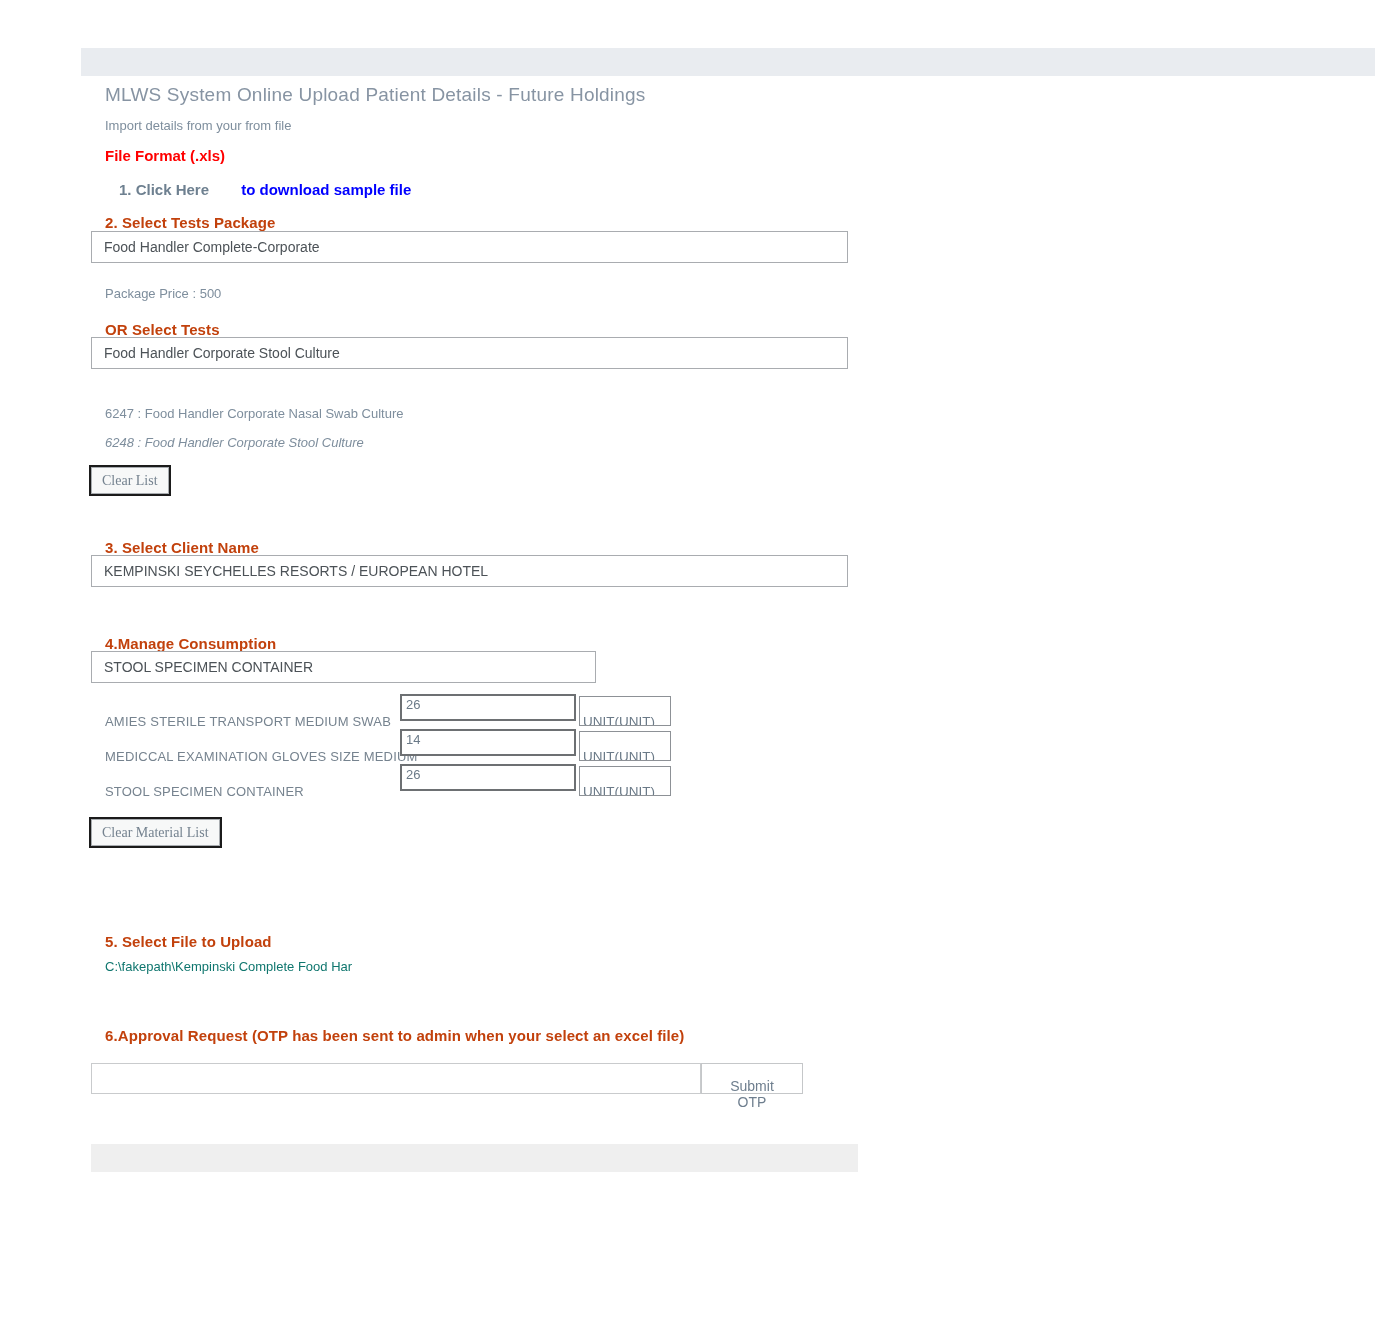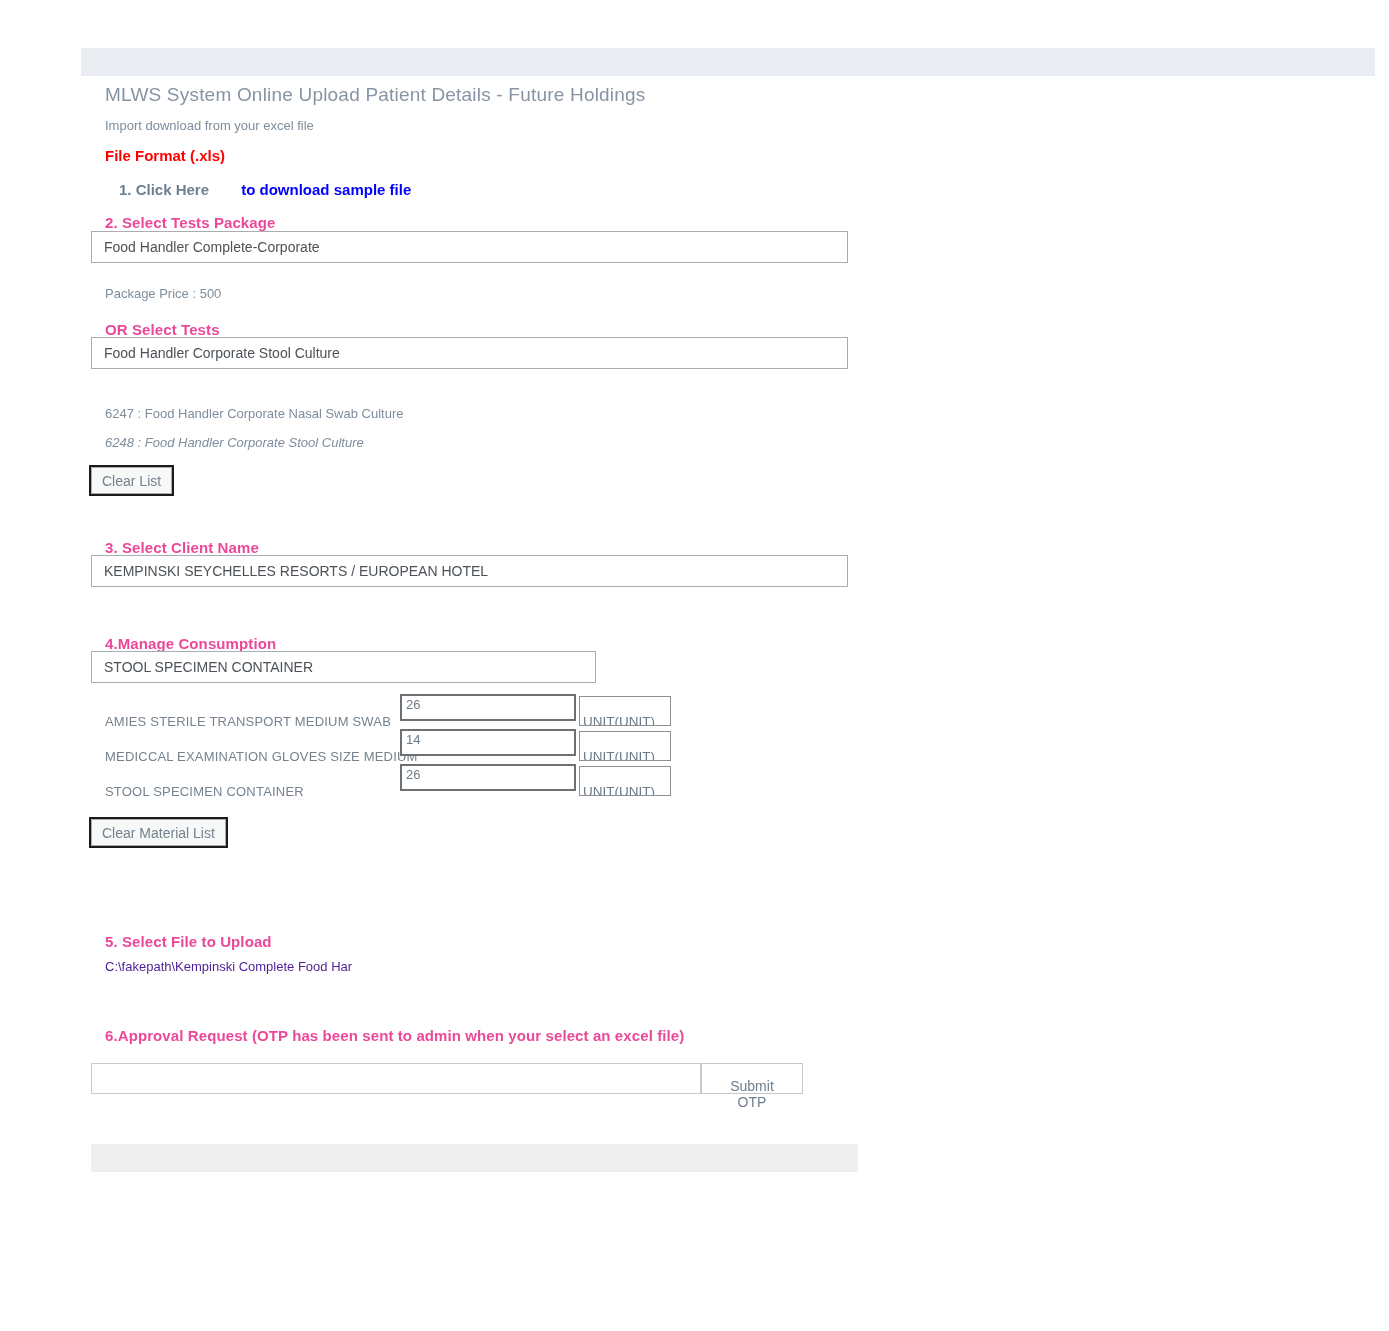--- a/index.html
+++ b/index.html
@@ -10,21 +10,21 @@
   .top-divider { position:absolute; left:53px; top:20px; right:0; height:2px; background:#e9ecf0; }
   .bottom-divider { position:absolute; left:63px; top:1116px; width:767px; height:1px; background:#efefef; }
 
   .page-title { position:absolute; left:63px; top:42px; font-size:19px; font-weight:400; color:#8794a3; letter-spacing:.2px; }
   .subtitle { position:absolute; left:63px; top:76px; font-size:13px; color:#7e8e9d; }
   .file-format { position:absolute; left:63px; top:105px; font-size:15px; font-weight:bold; color:#ff0000; }
 
   .step1 { position:absolute; left:63px; top:139px; font-size:15px; font-weight:bold; color:#6e8090; }
   .step1 a { color:#0000ff; text-decoration:none; cursor:pointer; }
 
-  .section-heading { position:absolute; left:63px; font-size:15px; font-weight:bold; color:#ec4899; letter-spacing:.1px; }
+  .section-heading { position:absolute; left:63px; font-size:15px; font-weight:bold; color:#c2410c; letter-spacing:.1px; }
   .h-step2 { top:172px; }
   .h-or    { top:279px; }
   .h-step3 { top:497px; }
   .h-step4 { top:593px; }
   .h-step5 { top:891px; }
   .h-step6 { top:985px; }
 
   .select-box {
     position:absolute; left:63px; width:757px; height:32px;
     border:1px solid #a9acb0; background:#fff; color:#4c5257;
@@ -37,62 +37,62 @@
 
   .note-text { position:absolute; left:63px; font-size:13px; color:#7e8e9d; }
   .t-price { top:244px; }
   .t-item0 { top:364px; }
   .t-item1 { top:393px;font-style:italic; }
   .t-otp-label { top:1018px; }
 
   .clear-btn {
     position:absolute; left:63px; height:27px;
     border:1px solid #a8acb0; outline:2px solid #1b1b1b;
-    background:#f7f8f8; color:#74828f; font-family:Liberation Sans, sans-serif;
+    background:#f7f8f8; color:#74828f; font-family:Liberation Serif, serif;
     font-size:14px; padding:0 10px; cursor:pointer;
   }
   .btn-clear-list { top:439px; }
   .btn-clear-material { top:791px; }
 
   .mat-row { position:absolute; left:63px; width:700px; height:28px; }
   .row1 { top:666px; } .row2 { top:701px; } .row3 { top:736px; }
   .mat-label { position:absolute; left:0; top:6px; font-size:13px; color:#76838f; letter-spacing:.2px; white-space:nowrap; }
   .qty-input {
     position:absolute; left:309px; top:0; width:176px; height:27px;
     border:2px solid #6d7073; background:#fff; color:#6b7a88;
     font-family:"Liberation Sans", sans-serif; font-size:13px; padding:2px 4px 8px 4px; outline:none;
   }
   .unit-box {
     position:absolute; left:488px; top:2px; width:92px; height:17px;
     border:1px solid #8d9196; background:#fff; color:#6b7a88;
     font-size:13.5px; line-height:21px; padding-left:3px; white-space:nowrap; overflow:hidden;
   }
 
-  .file-path { position:absolute; left:63px; top:917px; font-size:13px; color:#4c1d95; }
+  .file-path { position:absolute; left:63px; top:917px; font-size:13px; color:#0f766e; }
 
   .otp-input {
     position:absolute; left:63px; top:1035px; width:610px; height:31px;
     border:1px solid #c9cbcd; background:#fff; outline:none;
     font-family:"Liberation Sans", sans-serif; font-size:14px; color:#4c5257; padding:0 8px;
   }
   .submit-btn {
     position:absolute; left:673px; top:1035px; width:102px; height:31px;
     border:1px solid #c5c7c9; background:#ffffff; color:#6e7e8e;
     font-family:"Liberation Sans", sans-serif; font-size:14px; cursor:pointer;text-align:center;
   }
 </style>
 </head>
 <body>
 
 <div class="page">
 
   <div class="top-divider"></div>
 
   <div class="page-title">MLWS System Online Upload Patient Details - Future Holdings</div>
-  <div class="subtitle">Import download from your excel file</div>
+  <div class="subtitle">Import details from your from file</div>
   <div class="file-format">File Format (.xls)</div>
 
   <div class="step1"><span>1. Click Here </span><a href="#">to download sample file</a></div>
 
   <div class="section-heading h-step2">2. Select Tests Package</div>
   <input class="select-box sel-package" type="text" value="Food Handler Complete-Corporate" style="">
   <div class="note-text t-price">Package Price : 500</div>
 
   <div class="section-heading h-or">OR Select Tests</div>
   <input class="select-box sel-tests" type="text" value="Food Handler Corporate Stool Culture" style="">

